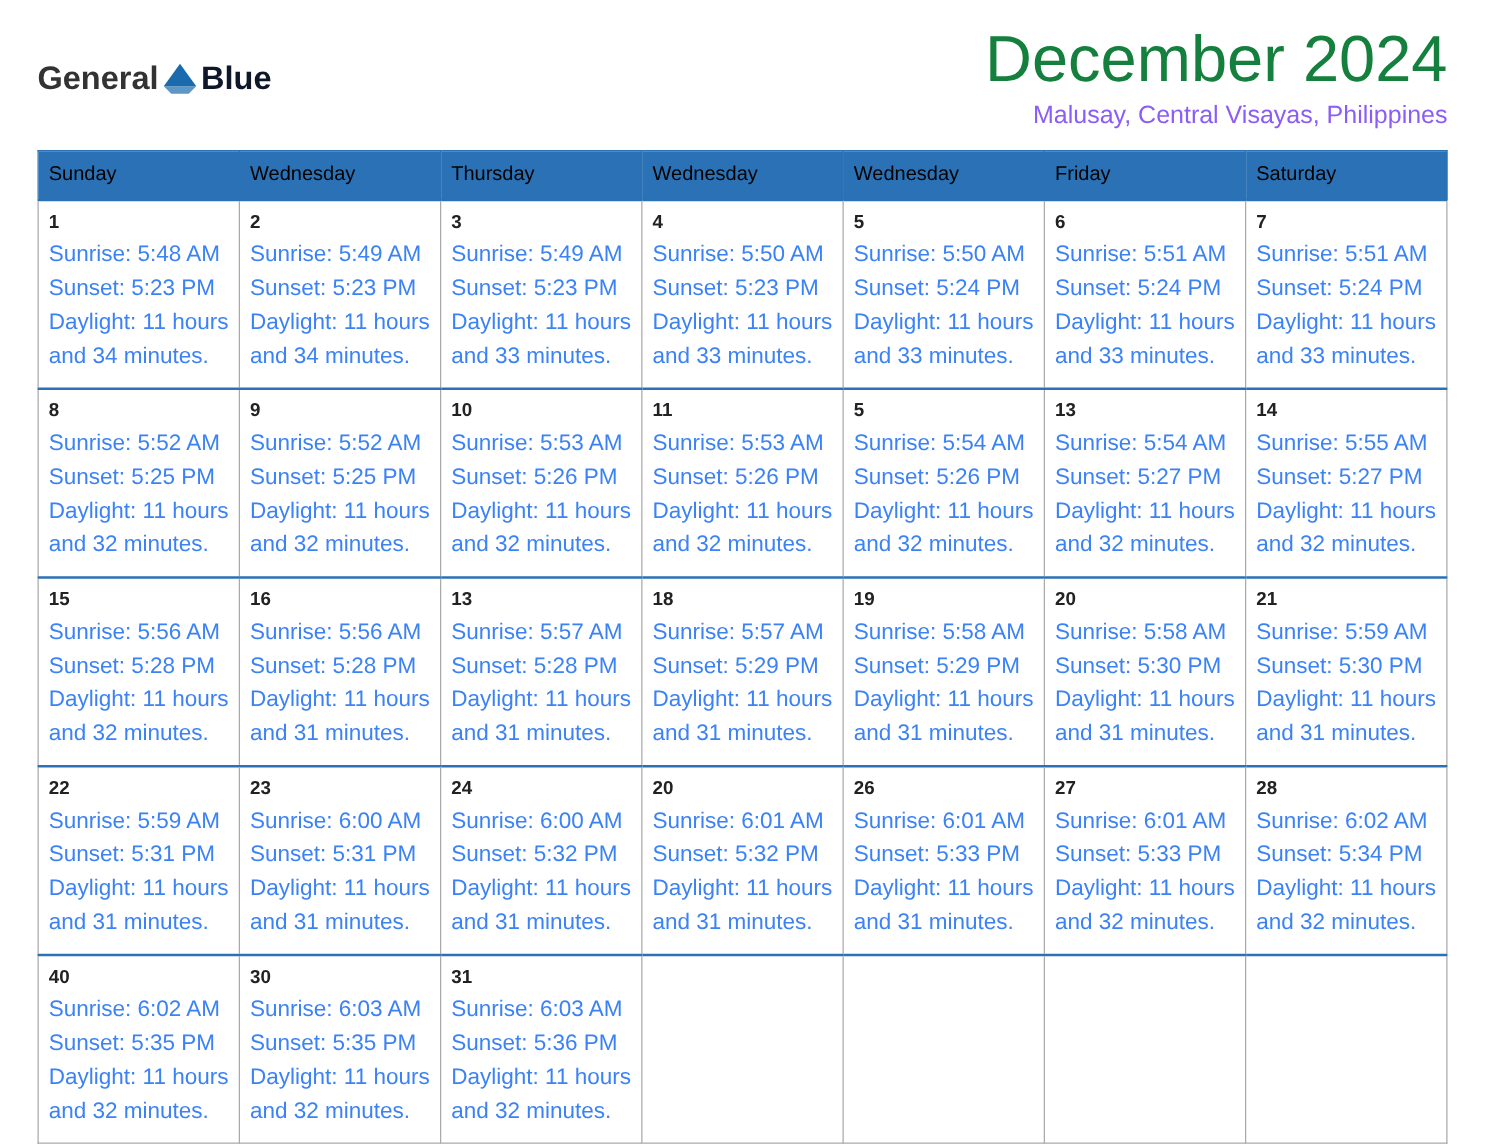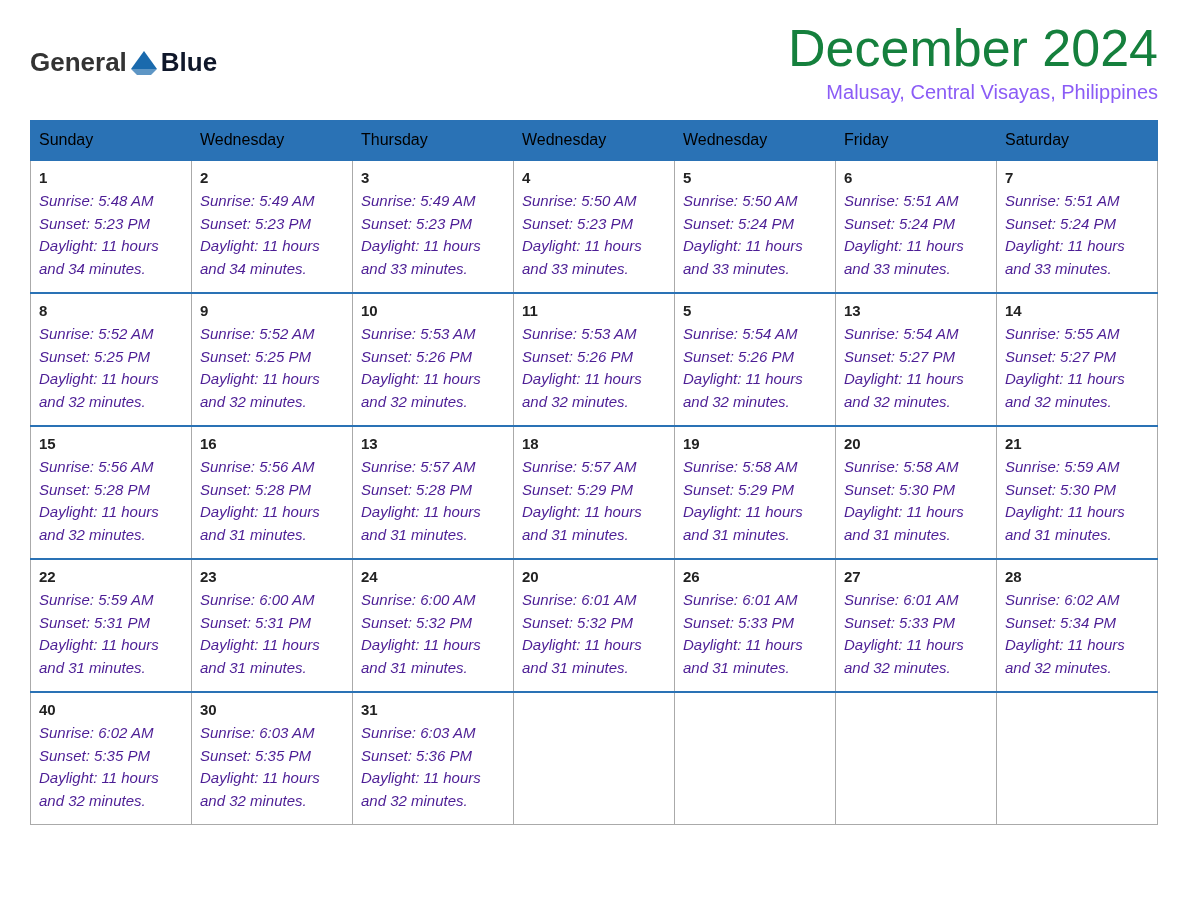--- a/index.html
+++ b/index.html
@@ -75,24 +75,23 @@
     tbody tr td {
       border-top: 2px solid #2a72b5;
     }
     .day-num {
       font-size: 15px;
       font-weight: bold;
       margin-bottom: 4px;
       display: block;
     }
     .day-info {
-      font-size: 15px;
+      font-size: 18px;
       line-height: 1.5;
-      color: #4c1d95;
-      font-style: italic;
+      color: #3b82f6;
     }
     tbody td.empty {
       background: #fff;
     }
   </style>
 </head>
 <body>
 
 <div class="header">
   <div class="logo">

